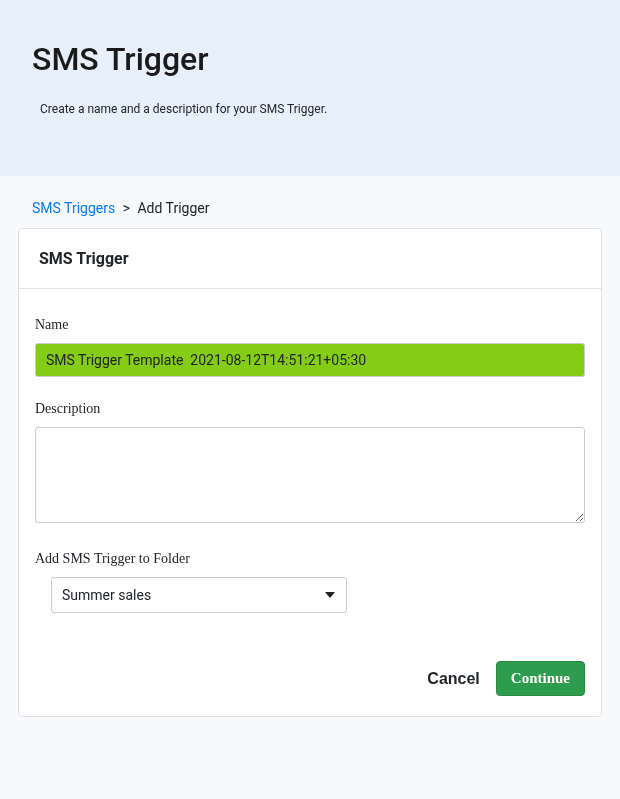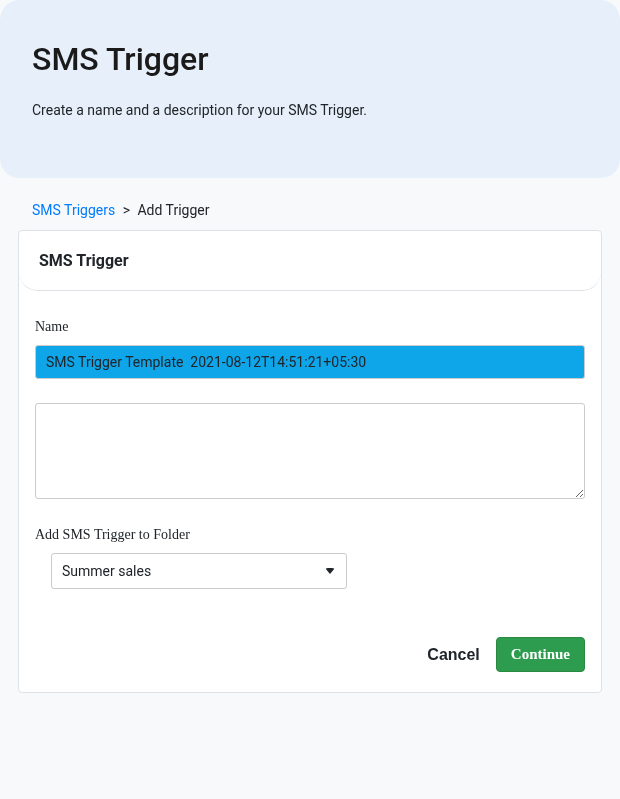--- a/index.html
+++ b/index.html
@@ -1,40 +1,40 @@
 <!DOCTYPE html>
 <html><head>
   <meta charset="utf-8">
   <style>
     * {
       box-sizing: border-box;
       margin: 0;
       padding: 0;
-      border-radius: 19px;
     }
     body {
       font-family: -apple-system, BlinkMacSystemFont, "Segoe UI", Roboto, "Helvetica Neue", Arial, sans-serif;
       background: #f8f9fa;
       width: 620px;
       height: 799px;
       color: #212529;
     }
     .header-area {
       background: #e7f0fa;
       padding: 40px 32px 60px 32px;
     }
     .page-title {
       font-size: 32px;
       font-weight: 500;
       color: #1a1a1a;
       margin-bottom: 24px;
     }
     .page-subtitle {
-      font-size: 14px;
-      color: #212529;
+      font-size: 12px;
+      color: #212529;
+      margin-left: 8px;
     }
     .content-area {
       padding: 24px 16px;
     }
     .breadcrumb {
       font-size: 14px;
       margin-left: 16px;
       margin-bottom: 12px;
     }
     .breadcrumb-link {
@@ -77,21 +77,21 @@
       font-family: Liberation Serif, serif;
     }
     .text-input {
       width: 100%;
       border: 1px solid #ccc;
       border-radius: 3px;
       padding: 8px 10px;
       font-size: 14px;
       font-family: inherit;
       color: #212529;
-      background: #0ea5e9;
+      background: #84cc16;
     }
     .textarea {
       width: 100%;
       border: 1px solid #ccc;
       border-radius: 3px;
       padding: 8px 10px;
       font-size: 14px;
       font-family: inherit;
       color: #212529;
       background: #fff;
@@ -176,20 +176,21 @@
       <div class="card-header-title">SMS Trigger</div>
     </div>
     <div class="card-body">
 
       <div class="form-group">
         <label class="form-label">Name</label>
         <input type="text" class="text-input" value="SMS Trigger Template  2021-08-12T14:51:21+05:30" style="">
       </div>
 
       <div class="form-group">
+        <label class="form-label">Description</label>
         <textarea class="textarea" style=""></textarea>
       </div>
 
       <div class="form-group">
         <label class="form-label">Add SMS Trigger to Folder</label>
         <div class="select-wrap">
           <div class="select">Summer sales</div>
           <div class="select-caret"></div>
         </div>
       </div>

